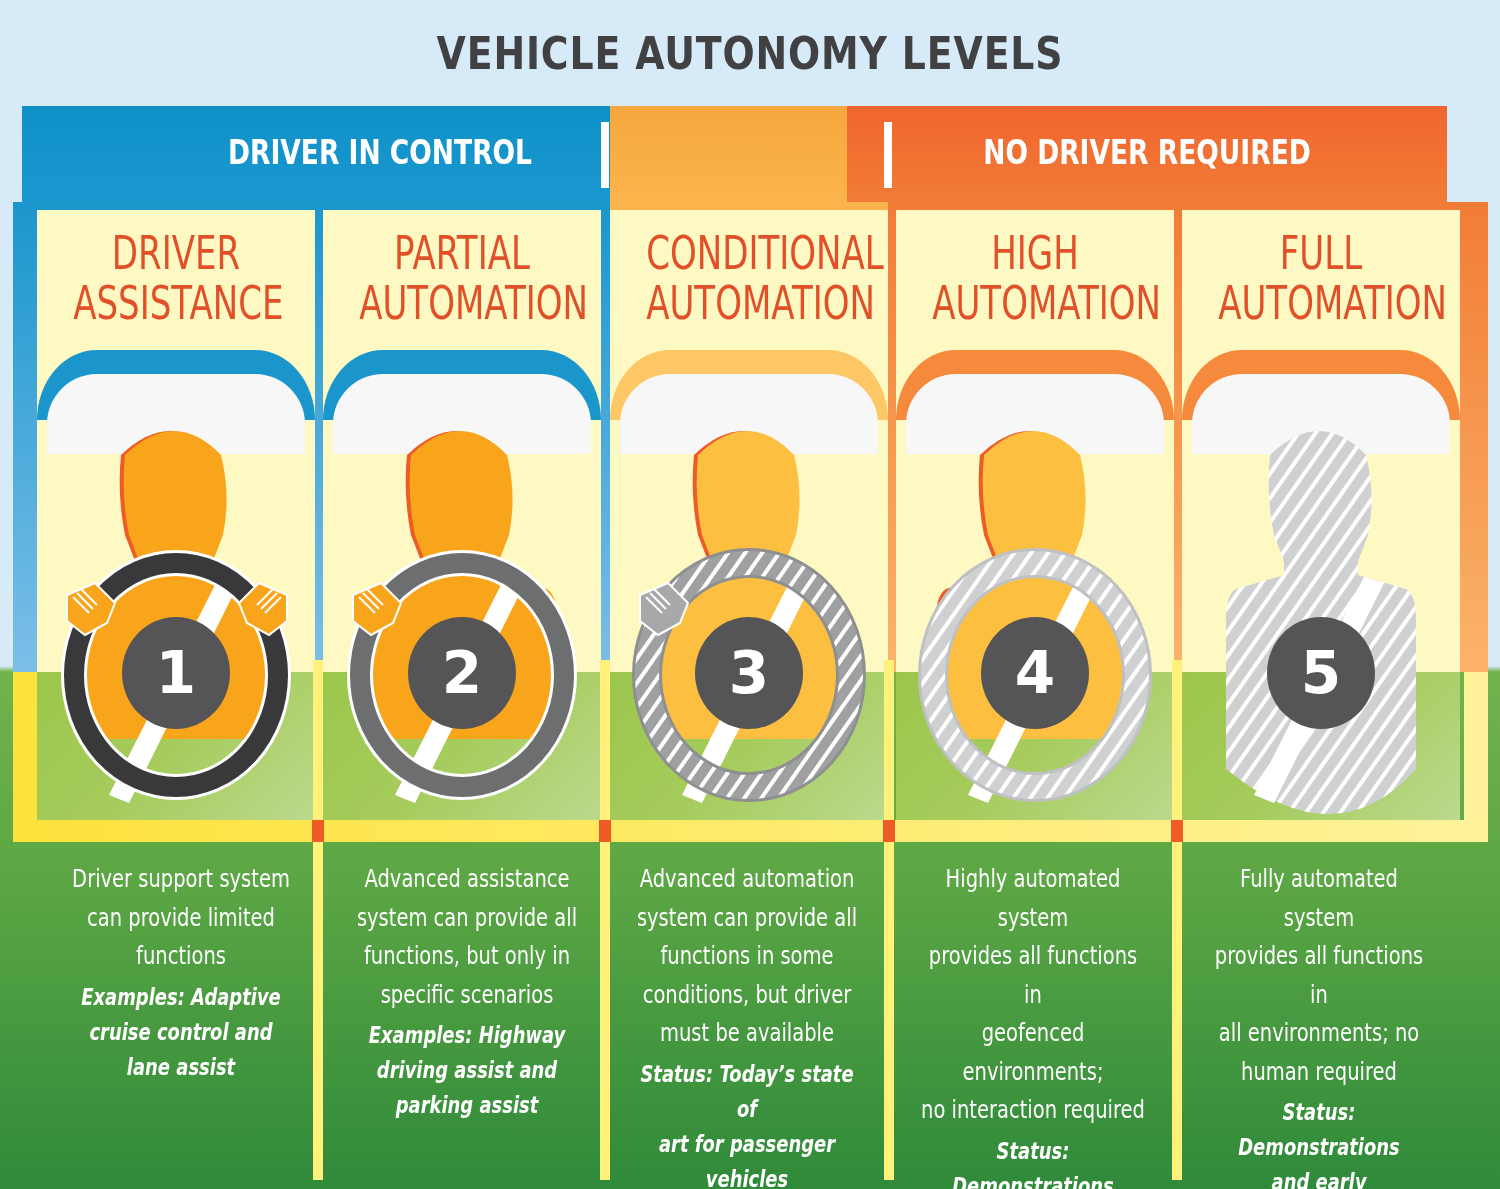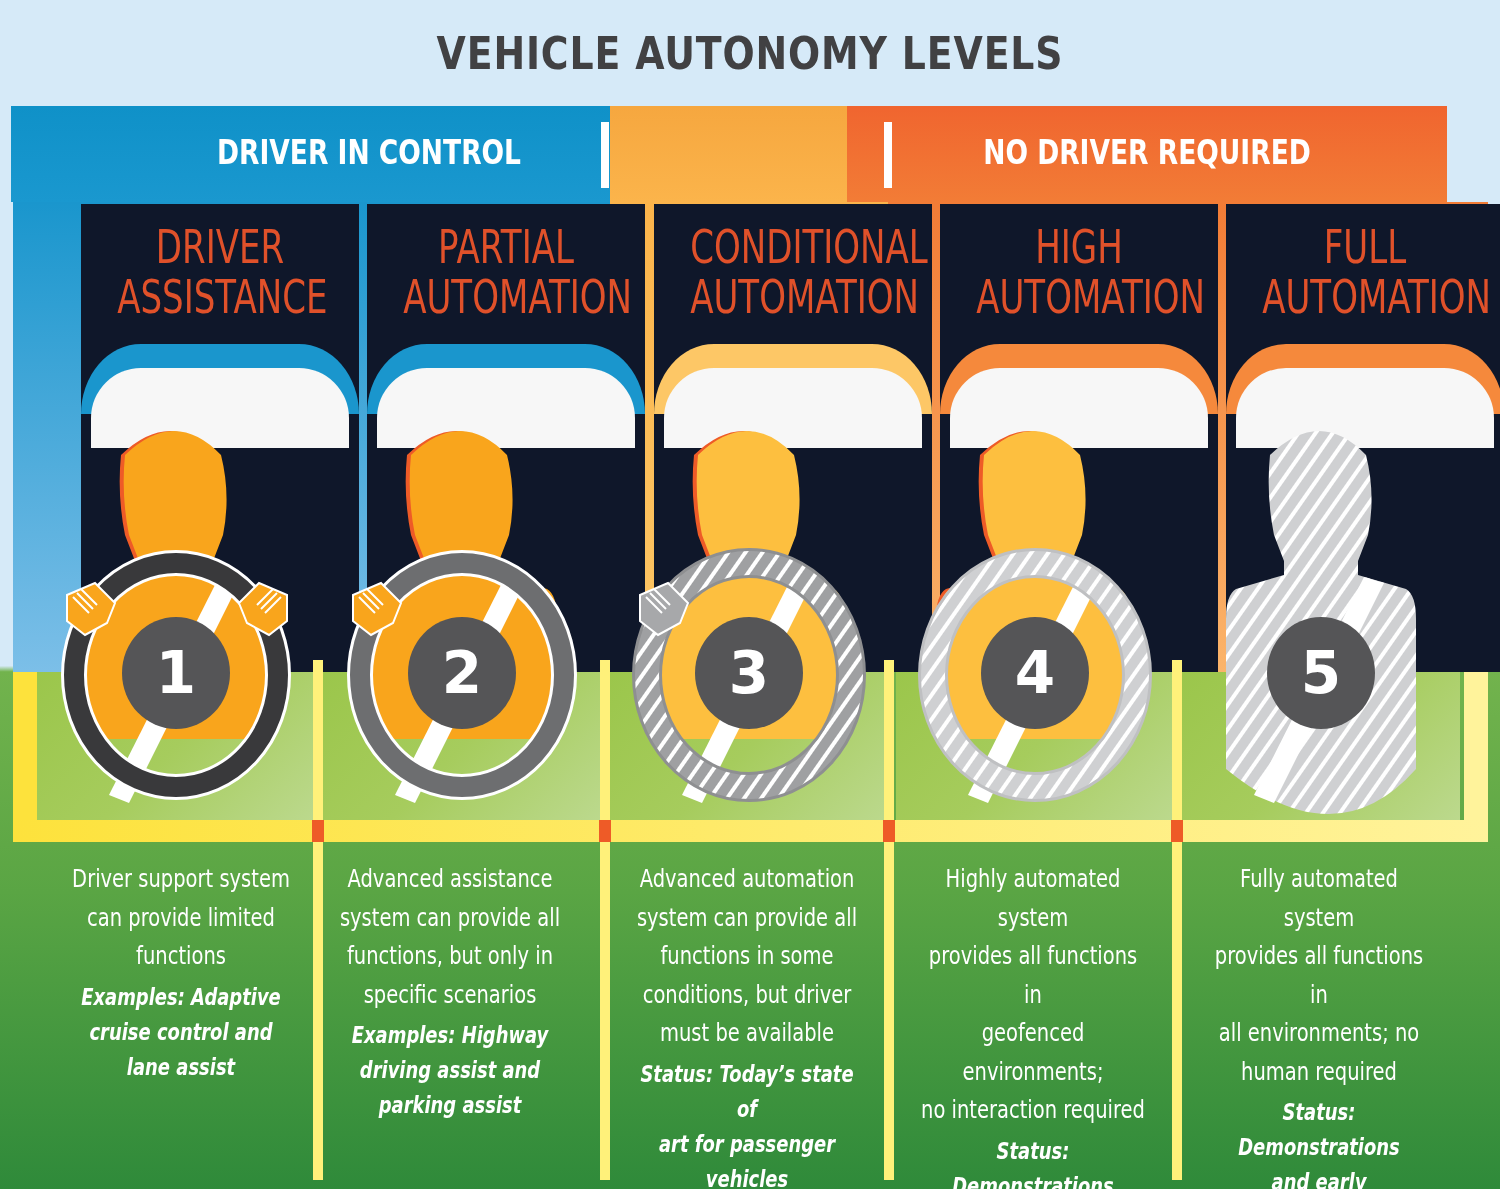--- a/index.html
+++ b/index.html
@@ -8,38 +8,38 @@
     font-family: "Liberation Sans", "DejaVu Sans", sans-serif;
     background: linear-gradient(180deg, #d6eaf8 0%, #d6eaf8 56%, #72b34d 56.5%, #5aa544 75%, #2f8a3a 100%);
   }
   .title {
     position: absolute; top: 28px; left: 0; width: 1500px; text-align: center;
     font-family: "DejaVu Sans", sans-serif; font-weight: bold; font-size: 44px;
     color: #414143; letter-spacing: 1px; transform: scaleX(0.86);
   }
   
   .group-bar { position: absolute; top: 106px; height: 96px; }
-  .group-blue { left: 11px; width: 716px; background: linear-gradient(180deg,#0f91c8,#1a98cf); }
+  .group-blue { left: 22px; width: 716px; background: linear-gradient(180deg,#0f91c8,#1a98cf); }
   .group-yellow { left: 610px; width: 278px; background: linear-gradient(180deg,#f6a73f,#fbb44b); }
   .group-orange { left: 847px; width: 600px; background: linear-gradient(180deg,#f0652f,#f27c36); }
   .group-label {
     position: absolute; top: 26px; width: 100%; text-align: center; color: #fff;
     font-family: "DejaVu Sans", sans-serif; font-weight: bold; font-size: 34px;
     transform: scaleX(0.78);
   }
   .divider { position: absolute; top: 122px; width: 8px; height: 66px; background: #fff; }
 
   
   .col-frame { position: absolute; top: 202px; height: 470px; }
   .f-blue { background: linear-gradient(180deg,#1a96cd,#7cbfe8); }
   .f-yellow { background: linear-gradient(180deg,#fbb44b,#fdc766); }
   .f-orange { background: linear-gradient(180deg,#f27c36,#fbb46a); }
 
   .card {
-    position: absolute; top: 204px; width: 278px; height: 468px; background: #0f172a; margin-left: 44px;
+    position: absolute; top: 210px; width: 278px; height: 468px; background: #fef9c3;
   }
   .card-title {
     position: absolute; top: 18px; left: 0; width: 100%; text-align: center;
     color: #e0512a; font-family: "DejaVu Sans", sans-serif; font-size: 46px; line-height: 50px;
     transform: scaleX(0.74);
   }
   .arch {
     position: absolute; top: 140px; left: 0; width: 278px; height: 70px;
     border-top-left-radius: 60px 70px; border-top-right-radius: 60px 70px;
   }
@@ -178,21 +178,21 @@
         <ellipse cx="139" cy="250" rx="102" ry="112" fill="none" stroke="#fff" stroke-width="26"></ellipse>
         <ellipse cx="139" cy="250" rx="102" ry="112" fill="none" stroke="#6d6e70" stroke-width="20"></ellipse>
         <g transform="translate(30,170)">
           <path d="M0,0 l28,-12 l20,20 l-8,20 l-22,12 l-18,-14 z" fill="#f9a51c" stroke="#fff" stroke-width="2"></path>
           <path d="M6,2 l16,16 M10,-2 l16,16 M14,-6 l16,16" stroke="#fff" stroke-width="2" fill="none"></path>
         </g>
         <ellipse cx="139" cy="248" rx="54" ry="56" fill="#555557"></ellipse>
         <text x="139" y="268" text-anchor="middle" font-family="DejaVu Sans, sans-serif" font-weight="bold" font-size="58" fill="#fff">2</text>
       </svg>
     </div>
-    <div class="desc" style="left: 305px;">
+    <div class="desc" style="left: 322px;">
       <span class="desc-main">Advanced assistance
 system can provide all
 functions, but only in
 specific scenarios</span>
       <span class="desc-sub">Examples: Highway
 driving assist and
 parking assist</span>
     </div>
     <div class="card" style="left: 610px;">
       <div class="card-title">

